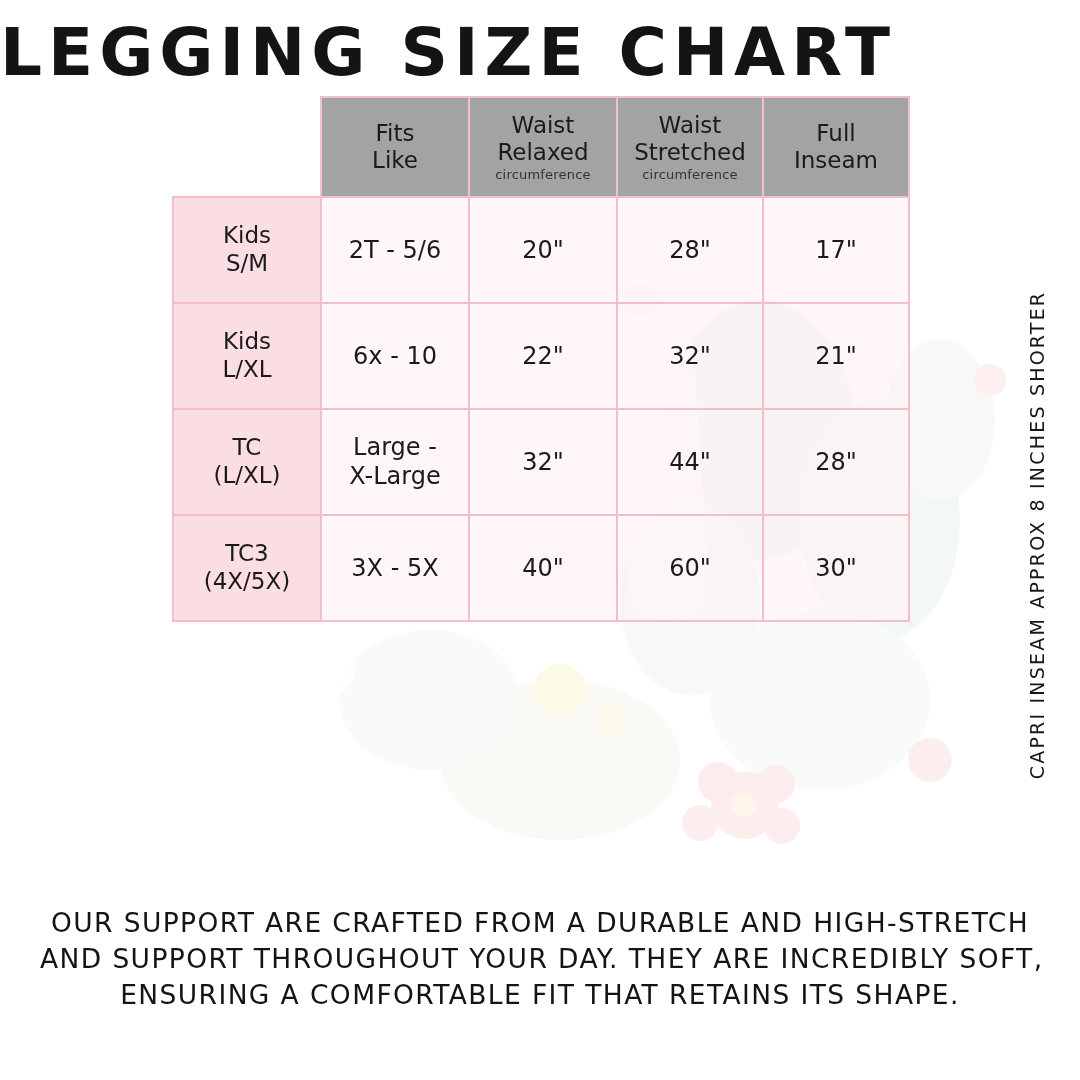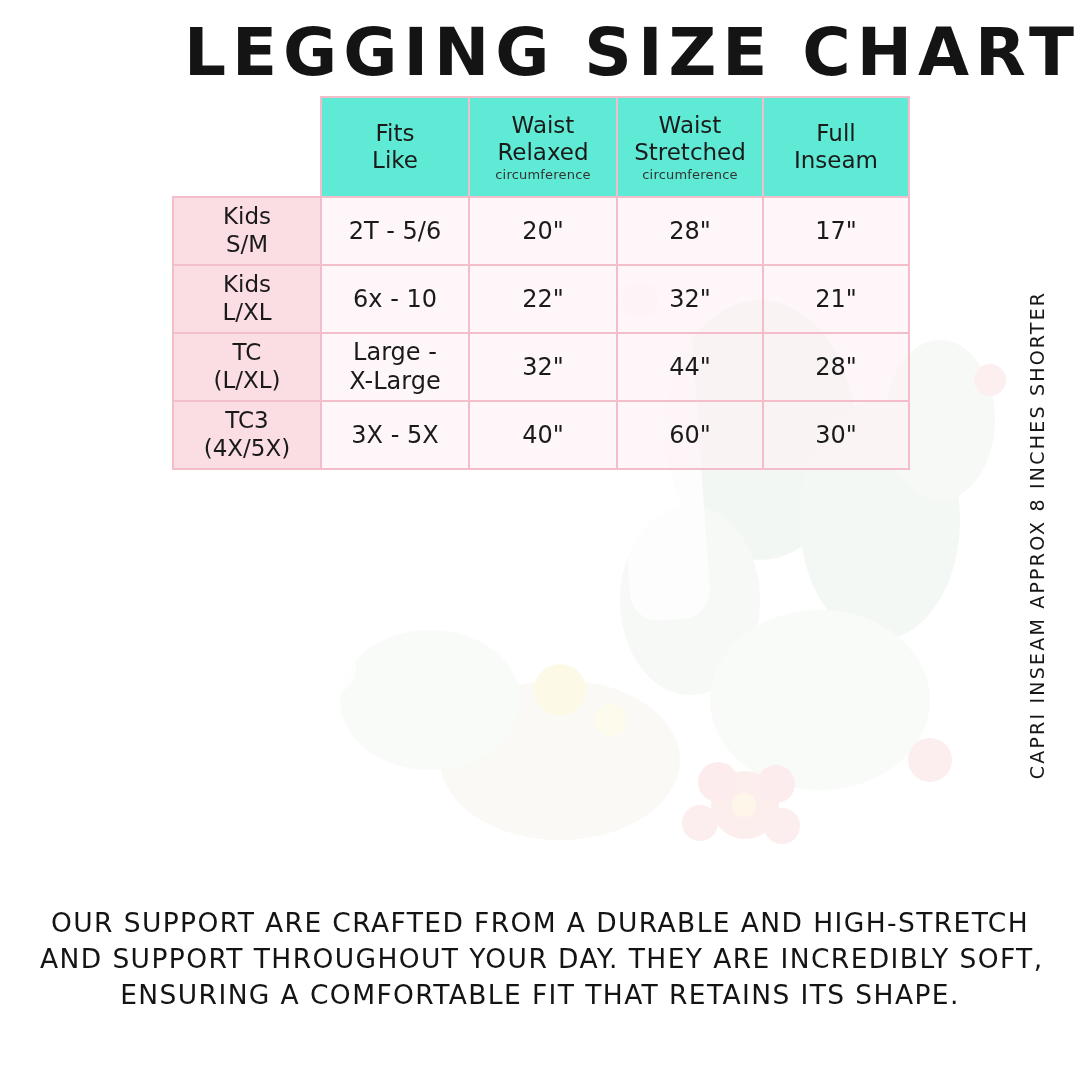--- a/index.html
+++ b/index.html
@@ -25,21 +25,21 @@
     width: 1080px; height: 1080px;
     pointer-events: none;
   }
 
   
   .title {
     position: absolute;
     top: 14px;
     left: 0;
     width: 1080px;
-    text-align: right;
+    text-align: left;
     font-family: "DejaVu Sans", sans-serif;
     font-size: 66px;
     font-weight: 700;
     letter-spacing: 6px;
     color: #141414;
     white-space: nowrap;
   }
 
   
   .table-wrap {
@@ -63,21 +63,21 @@
     border: 2px solid #f3bdc9;
     text-align: center;
     vertical-align: middle;
     color: #1a1a1a;
     font-weight: 400;
     padding: 4px 2px;
   }
 
   
   thead th {
-    background: #5eead4;
+    background: #a3a3a3;
     height: 100px;
     font-size: 23px;
     line-height: 1.18;
   }
   thead th.corner {
     background: transparent;
     border: none;
   }
   .sub {
     display: block;
@@ -91,21 +91,21 @@
   tbody td.rowlabel {
     background: #fbdde4;
     font-size: 23px;
     line-height: 1.2;
   }
   tbody td.cell {
     background: rgba(253,240,243,0.62);
     font-size: 24px;
     line-height: 1.2;
   }
-  tbody tr { height: 68px; padding-left: 16px; }
+  tbody tr { height: 106px; padding-left: 16px; }
 
   .ln { display: block; }
 
   
   .sidenote {
     position: absolute;
     right: 26px;
     top: 255px;
     height: 560px;
     width: 34px;

